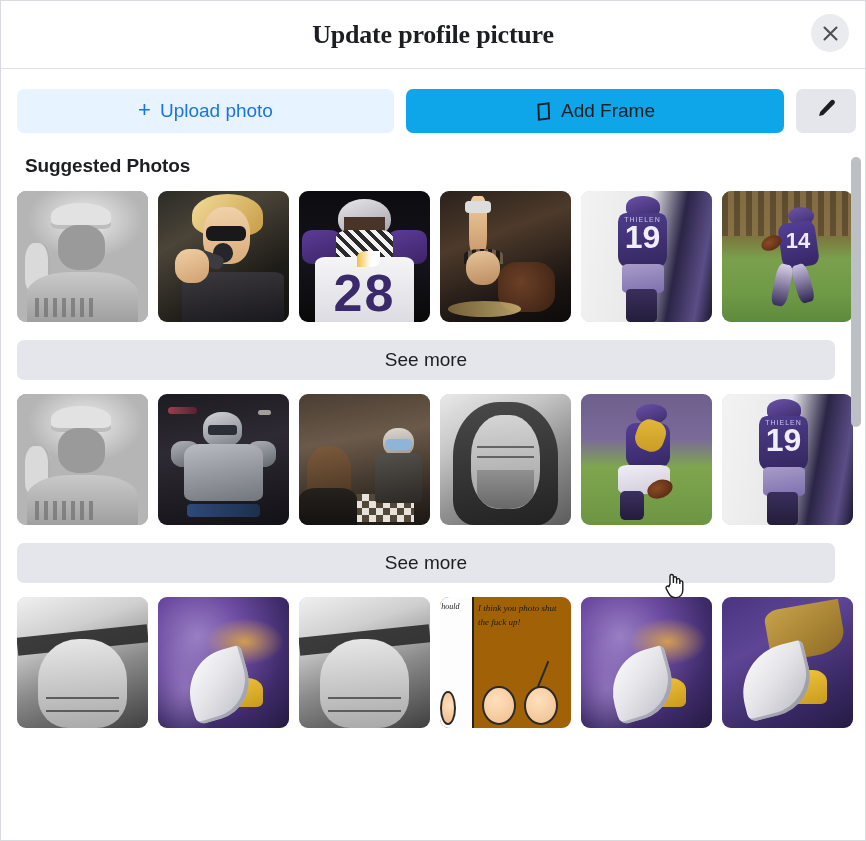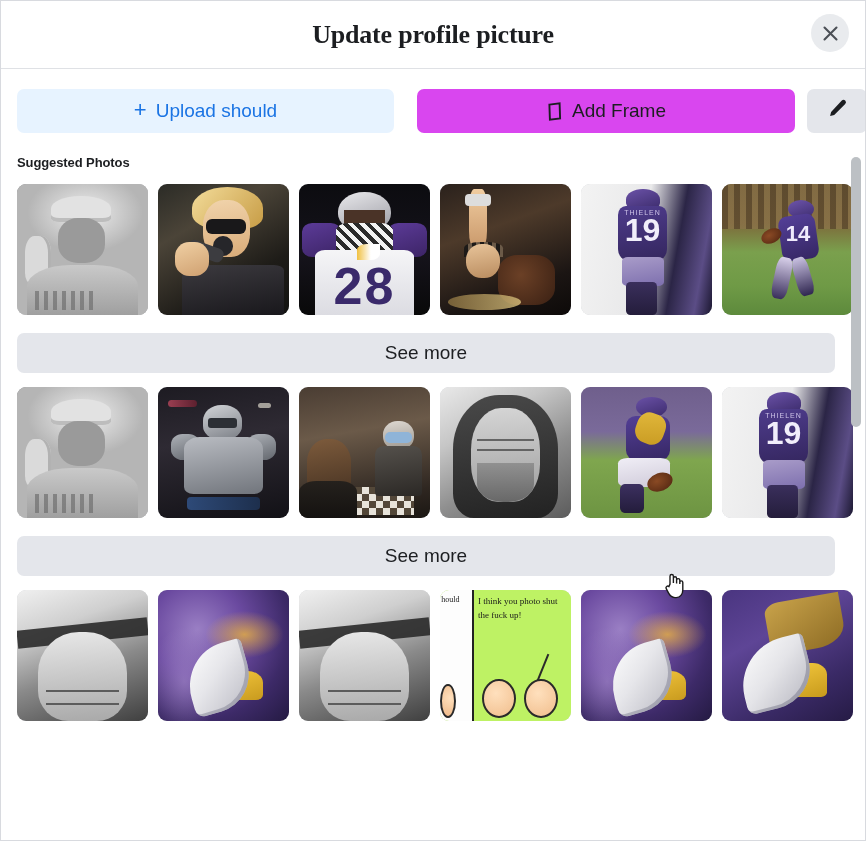--- a/index.html
+++ b/index.html
@@ -87,36 +87,35 @@
     font-weight: normal;
   }
   .btn-upload .plus {
     font-size: 22px;
     line-height: 1;
     color: #1b74e4;
     margin-top: -2px;
   }
   .btn-frame {
     flex: 0 0 378px;
-    background: #d946ef;
+    background: #0ea5e9;
     color: #1c1e21;
-    margin-left: 11px;
   }
   .btn-frame .frame-ico { display: flex; align-items: center; }
   .btn-edit {
     flex: 0 0 60px;
     background: #e4e6eb;
   }
 
   
   .section-title {
-    font-size: 13px;
+    font-size: 19px;
     font-weight: bold;
     color: #1c1e21;
-    margin: 22px 0 0 0;
+    margin: 22px 0 0 8px;
     letter-spacing: -0.1px;
   }
 
   .thumb-grid {
     display: flex;
     gap: 10px;
     margin-top: 14px;
     padding-right: 14px;
   }
   .thumb {
@@ -528,21 +527,21 @@
     border-radius: 72% 8% 58% 12%;
     transform: rotate(-14deg);
     box-shadow: inset -3px -3px 0 rgba(110,110,130,.45);
   }
   .art-vike2 .gold2 {
     position:absolute; left:48%; top:56%; width:32%; height:26%;
     background: linear-gradient(160deg,#f5c93e,#c79a1c); border-radius:34% 34% 14% 14%;
   }
 
   
-  .art-comic { background:#bef264; }
+  .art-comic { background:#a16207;font-style:italic; }
   .art-comic .panelL {
     position:absolute; left:0; top:0; width:26%; height:100%;
     background:#fdfdfd; border-right:2px solid #222;
   }
   .art-comic .txt1 {
     position:absolute; left:1%; top:4%; width:24%;
     font-size:8px; color:#1a1a1a; font-family:"Liberation Serif", serif;
   }
   .art-comic .txt2 {
     position:absolute; left:29%; top:4%; width:68%;
@@ -595,21 +594,21 @@
         </svg>
       </span>
     </div>
   </div>
 
   <div class="dialog-body">
 
     <div class="toolbar">
       <button class="btn btn-upload">
         <span class="plus">+</span>
-        <span>Upload should</span>
+        <span>Upload photo</span>
       </button>
       <button class="btn btn-frame">
         <span class="frame-ico">
           <svg width="17" height="19" viewBox="0 0 17 19">
             <path d="M3.4 2.6 L13.6 1.4 L14.1 16.4 L3.9 17.6 Z" stroke="#1c1e21" stroke-width="1.9" fill="none"></path>
           </svg>
         </span>
         <span>Add Frame</span>
       </button>
       <button class="btn btn-edit">

